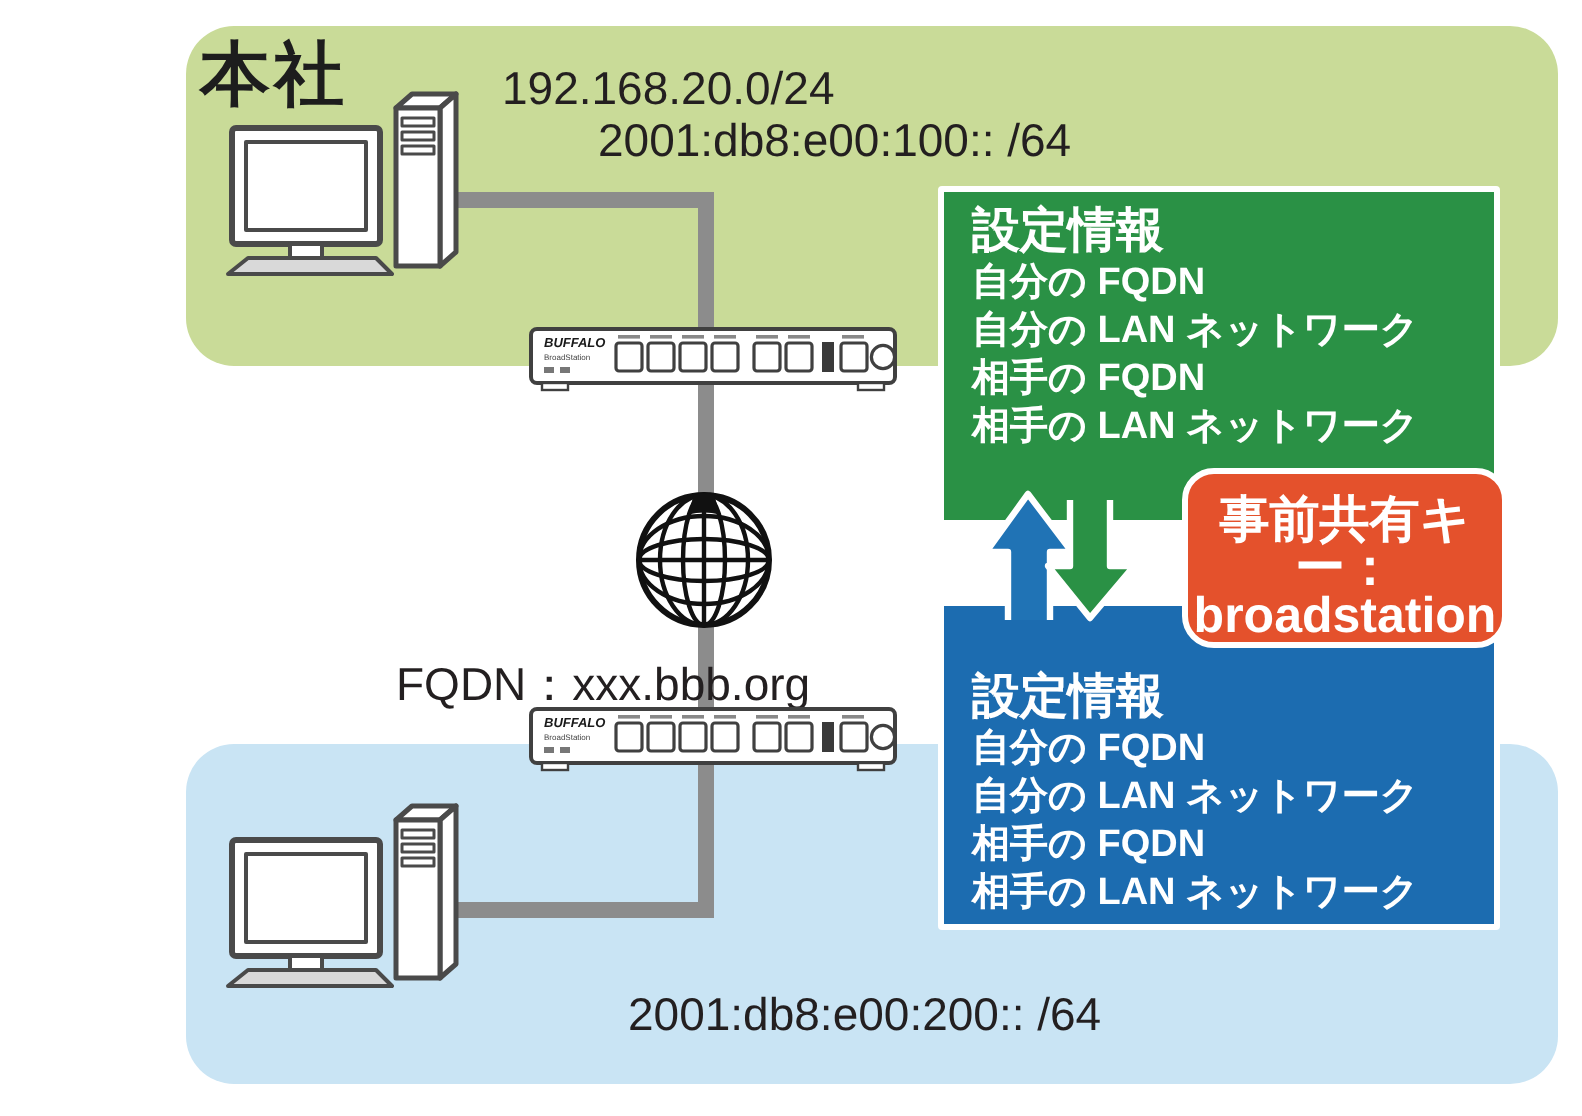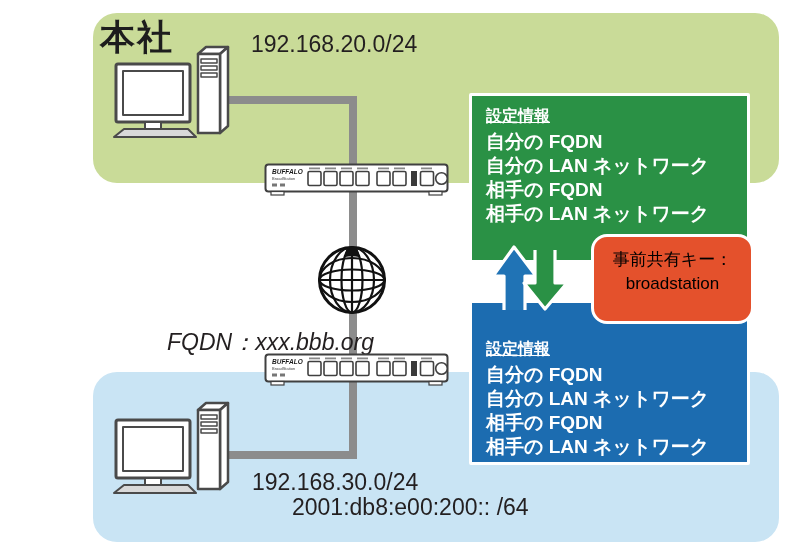--- a/index.html
+++ b/index.html
@@ -14,63 +14,63 @@
   .area-branch{left:57px;top:372px;width:686px;height:170px;background:var(--area-branch,#c9e4f4);z-index:0;}
   
   .office-label{position:absolute;font-size:35px;font-weight:bold;color:#1d1d1d;z-index:2;letter-spacing:2px;}
   .office-label.head{left:64px;top:14px;}
   .office-label.branch{left:64px;top:496px;}
   
   .note{position:absolute;font-size:23px;color:#231f20;z-index:2;white-space:nowrap;}
   .ip1{left:215px;top:31px;}
   .ip6-1{left:263px;top:57px;}
   .fqdn1{left:145px;top:204px;}
-  .fqdn2{left:131px;top:327px;font-style:italic;}
+  .fqdn2{left:162px;top:327px;}
   .ip2{left:216px;top:469px;}
-  .ip6-2{left:256px;top:494px;}
+  .ip6-2{left:278px;top:494px;}
   
   .dev{position:absolute;z-index:2;}
   
   .infobox{
     position:absolute;left:433px;width:281px;box-sizing:border-box;
     border:3px solid #fff;border-radius:2px;color:#fff;z-index:3;
     padding:8px 10px 0 14px;font-weight:bold;font-size:19px;line-height:24px;
   }
-  .infobox .title{font-size:16px;margin-bottom:2px;text-decoration:underline;}
+  .infobox .title{font-size:24px;margin-bottom:2px;}
   .infobox.green{top:93px;height:170px;background:var(--box-info-head,#2a9145);}
   .infobox.blue{top:300px;height:165px;background:var(--box-info-branch,#1c6cb0);padding-top:34px;}
   
   #arrows{z-index:5;}
   
   .pskbox{
     position:absolute;left:555px;top:234px;width:163px;height:90px;box-sizing:border-box;
     background:var(--box-psk,#e4512c);border:3px solid #fff;border-radius:16px;
-    color:#000000;font-weight:normal;font-size:17px;line-height:24px;text-align:center;
+    color:#ffffff;font-weight:bold;font-size:25px;line-height:24px;text-align:center;
     padding-top:11px;z-index:6;
   }
 </style>
 </head>
 <body>
 
 <div class="stage">
 
   <div class="area area-head"></div>
   <div class="area area-branch"></div>
 
   <svg class="layer" style="z-index:1" viewBox="0 0 791 558">
     <rect x="313" y="98" width="8" height="361" style="fill:var(--cable,#8c8c8c)"></rect>
     <rect x="188" y="96" width="133" height="8" style="fill:var(--cable,#8c8c8c)"></rect>
     <rect x="188" y="451" width="133" height="8" style="fill:var(--cable,#8c8c8c)"></rect>
   </svg>
 
   <div class="office-label head">本社</div>
 
   <div class="note ip1">192.168.20.0/24</div>
+  <div class="note ip6-1">2001:db8:e00:100:: /64</div>
   <div class="note fqdn2">FQDN：xxx.bbb.org</div>
-  <div class="note ip2">192.168.30.0/24</div>
   <div class="note ip6-2">2001:db8:e00:200:: /64</div>
 
   <svg class="dev" style="left:76px;top:44px" width="124" height="94" viewBox="0 0 124 94">
     <g stroke="#4a4a4a" fill="#fff" stroke-width="2.5" stroke-linejoin="round">
       <polygon points="86,10 94,3 116,3 108,10"></polygon>
       <polygon points="108,10 116,3 116,82 108,89"></polygon>
       <rect x="86" y="10" width="22" height="79"></rect>
       <rect x="89" y="15" width="16" height="4" stroke-width="1.5"></rect>
       <rect x="89" y="22" width="16" height="4" stroke-width="1.5"></rect>
       <rect x="89" y="29" width="16" height="4" stroke-width="1.5"></rect>

